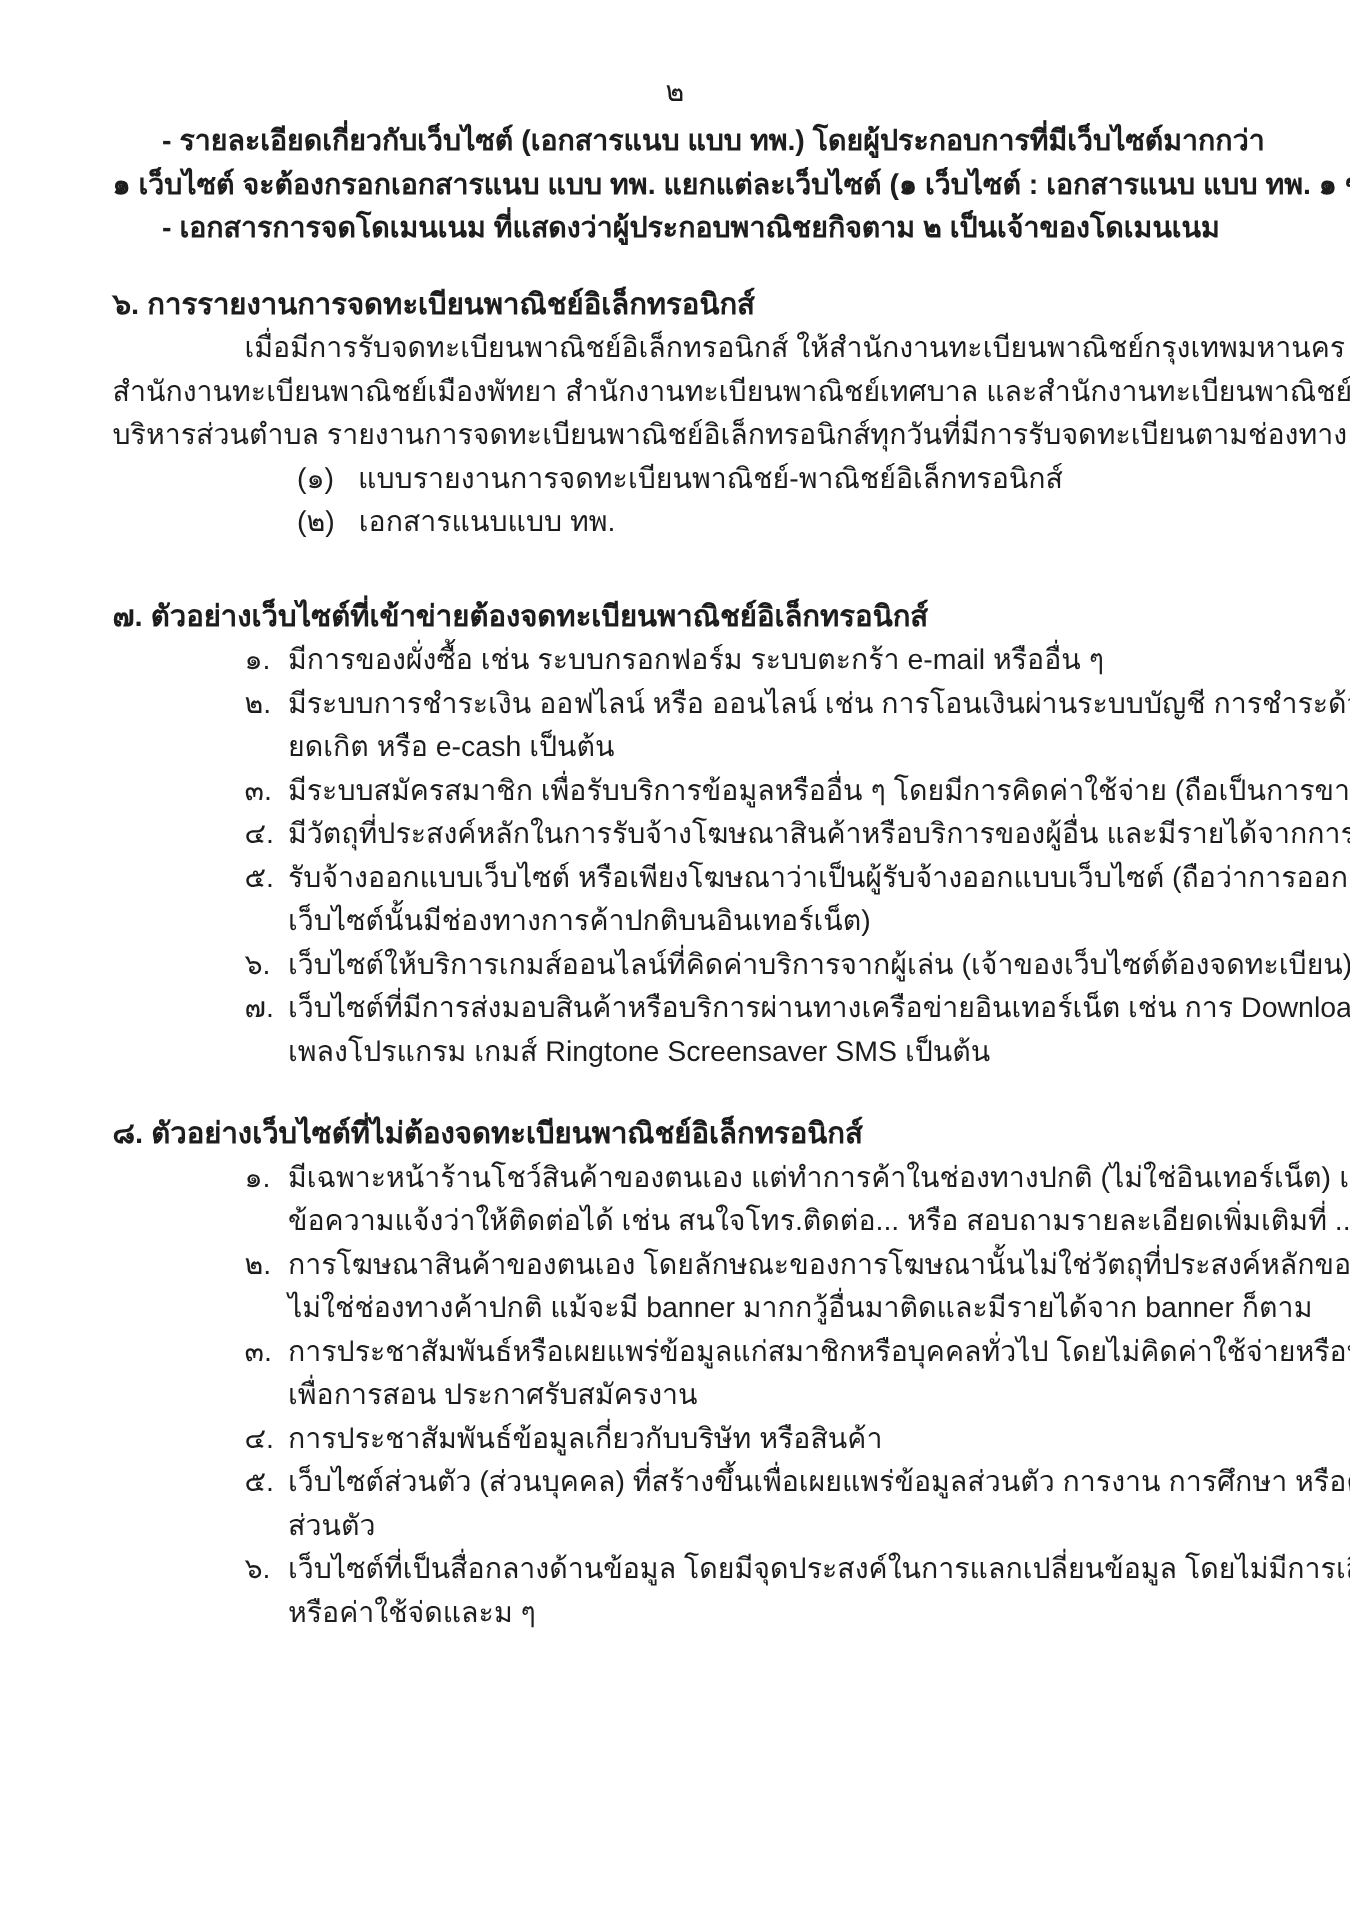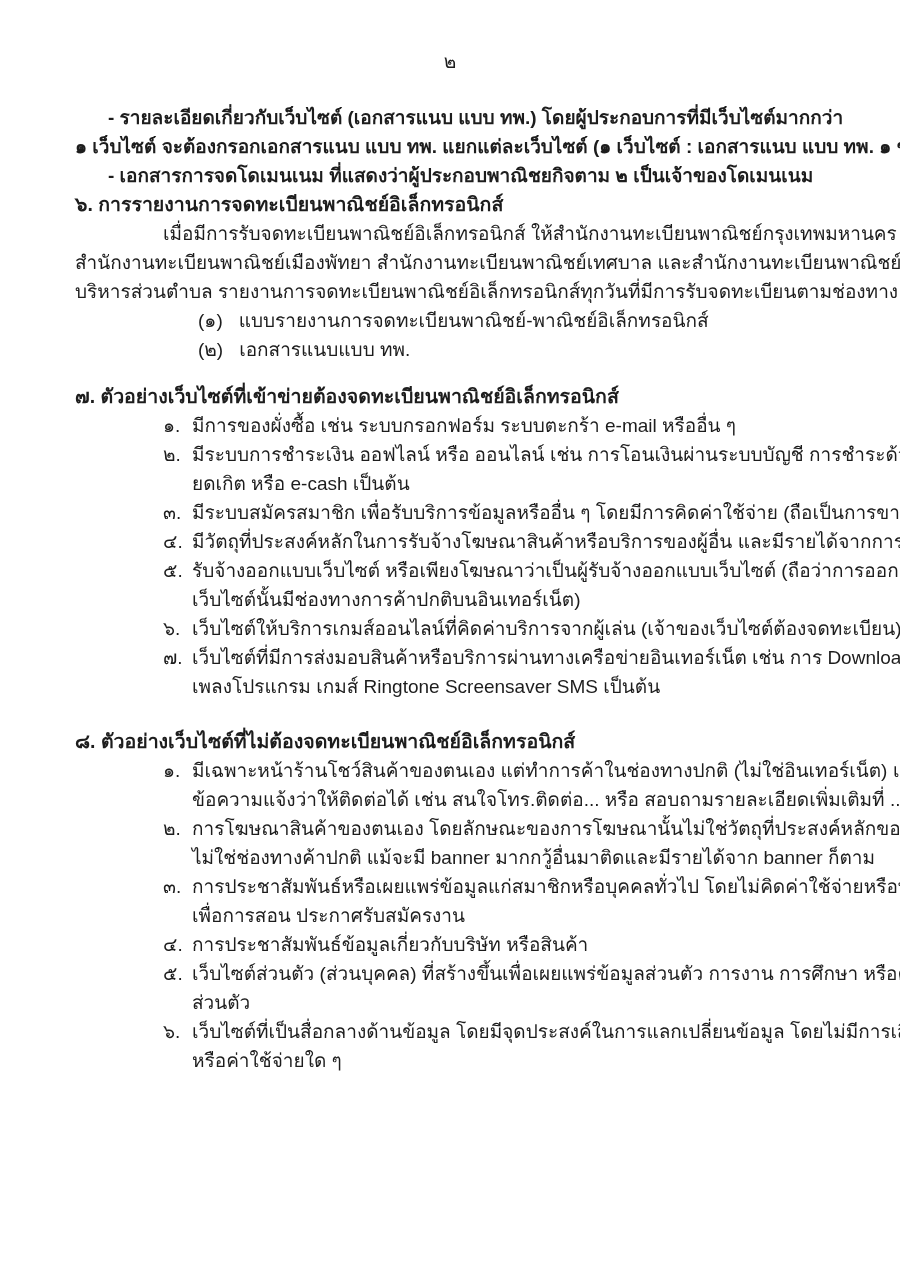--- a/index.html
+++ b/index.html
@@ -14,25 +14,25 @@
   }
   .page-number {
     padding-top:50px;
     text-align:center;
     font-size:19px;
     line-height:24px;
   }
   .content { padding:0 40px 0 75px; }
   .line { font-size:19px; line-height:29px; white-space:nowrap; }
   .bold { font-weight:bold; }
-  .intro { margin-top:29px; }
+  .intro { margin-top:6px; }
   .indent { padding-left:33px; }
   .heading { font-weight:bold; font-size:19.5px; line-height:29px; white-space:nowrap; }
-  .h6 { }
-  .h7 { margin-top:18px; }
+  .h6 { margin-top:22px; }
+  .h7 { margin-top:34px; }
   .h8 { margin-top:26px; }
   .para-first { padding-left:88px; }
   .sub-item { padding-left:123px; }
   .sub-item .num { display:inline-block; margin-right:16px; }
   .list { margin:0; }
   .item { position:relative; padding-left:117px; }
   .item .num { position:absolute; left:88px; top:0; font-size:19px; line-height:29px; }
 </style>
 </head>
 <body>
@@ -118,18 +118,18 @@
         <div class="line">การประชาสัมพันธ์ข้อมูลเกี่ยวกับบริษัท หรือสินค้า</div>
       </div>
       <div class="item">
         <span class="num">๕.</span>
         <div class="line">เว็บไซต์ส่วนตัว (ส่วนบุคคล) ที่สร้างขึ้นเพื่อเผยแพร่ข้อมูลส่วนตัว การงาน การศึกษา หรือความสนใจ</div>
         <div class="line">ส่วนตัว</div>
       </div>
       <div class="item">
         <span class="num">๖.</span>
         <div class="line">เว็บไซต์ที่เป็นสื่อกลางด้านข้อมูล โดยมีจุดประสงค์ในการแลกเปลี่ยนข้อมูล โดยไม่มีการเสียค่าสมาชิก</div>
-        <div class="line">หรือค่าใช้จ่ายใด ๆ</div>
+        <div class="line">หรือค่าใช้จ่ดและม ๆ</div>
       </div>
     </div>
 
   </div>
 </div>
 
 </body></html>

